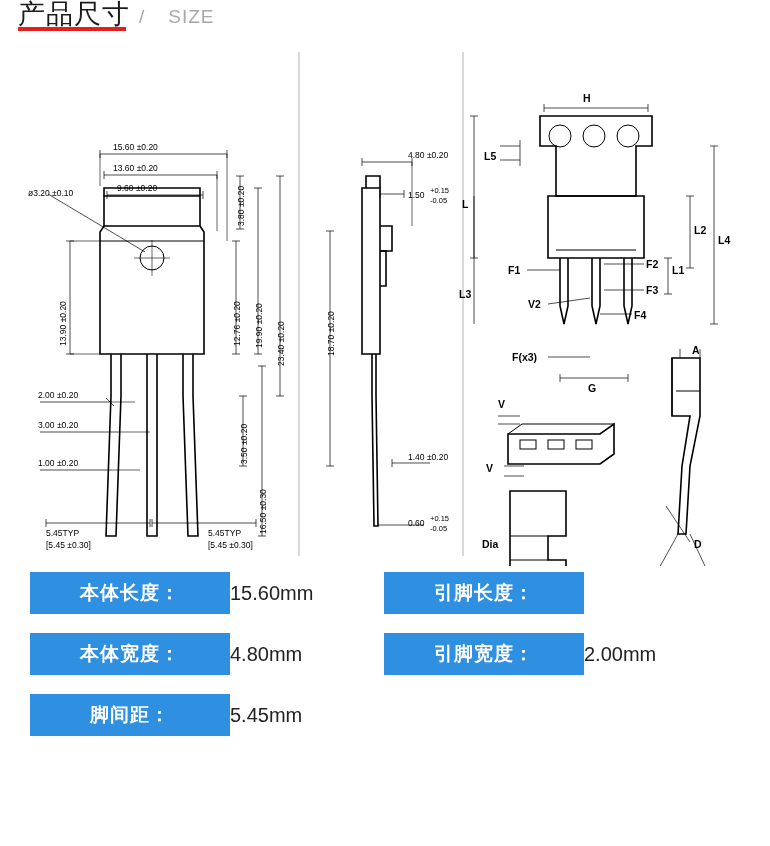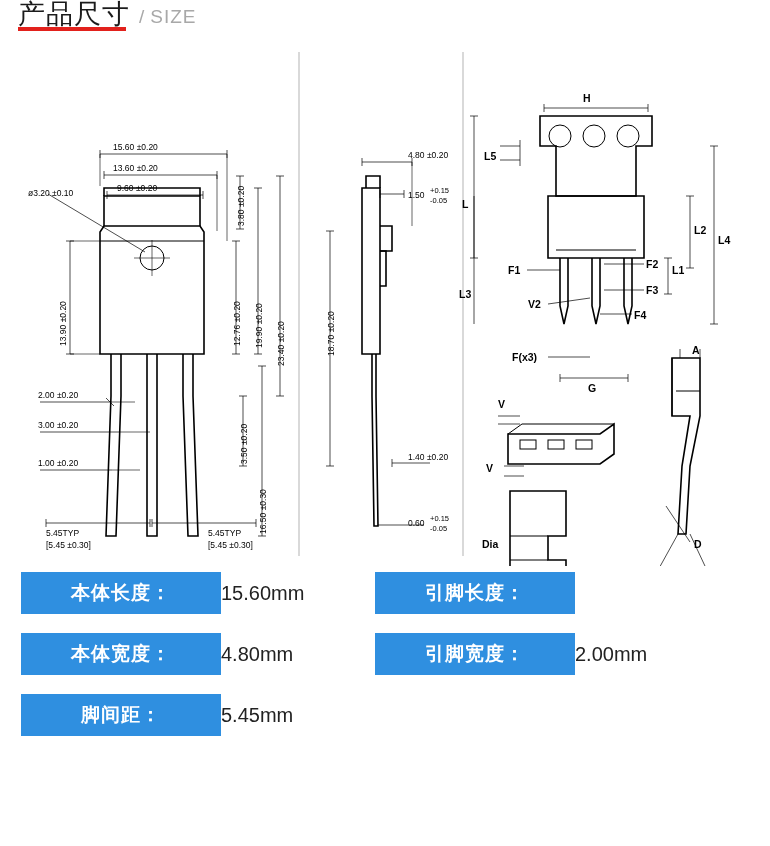--- a/index.html
+++ b/index.html
@@ -31,21 +31,21 @@
     font-family: "DejaVu Sans", sans-serif;
   }
   .header .slash {
     font-size: 19px;
     color: #a8a8a8;
     margin-left: 9px;
   }
   .header .en {
     font-size: 19px;
     color: #a8a8a8;
-    margin-left: 6px;
+    margin-left: 24px;
     letter-spacing: 1px;
   }
   .header-underline {
     position: absolute;
     left: 18px; top: 27px;
     width: 108px; height: 4px;
     background: #e2211c;
   }
 
   
@@ -78,20 +78,21 @@
   
   .specs {
     position: absolute;
     left: 0; top: 572px;
     width: 770px;
   }
   .spec-row {
     display: flex;
     margin-bottom: 19px;
     height: 42px;
+    margin-left: 9px;
   }
   .spec-cell {
     display: flex;
     align-items: center;
     height: 42px;
   }
   .spec-label {
     width: 200px;
     background: #2f8fe0;
     color: #ffffff;

